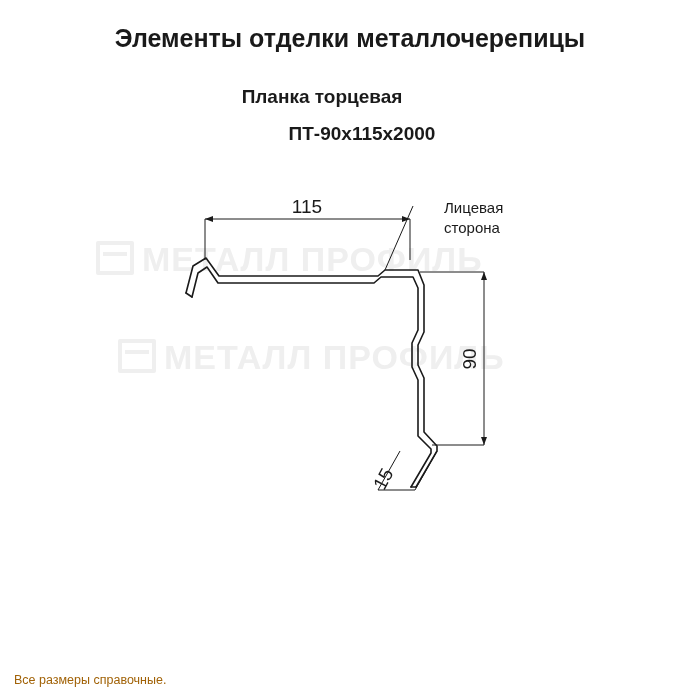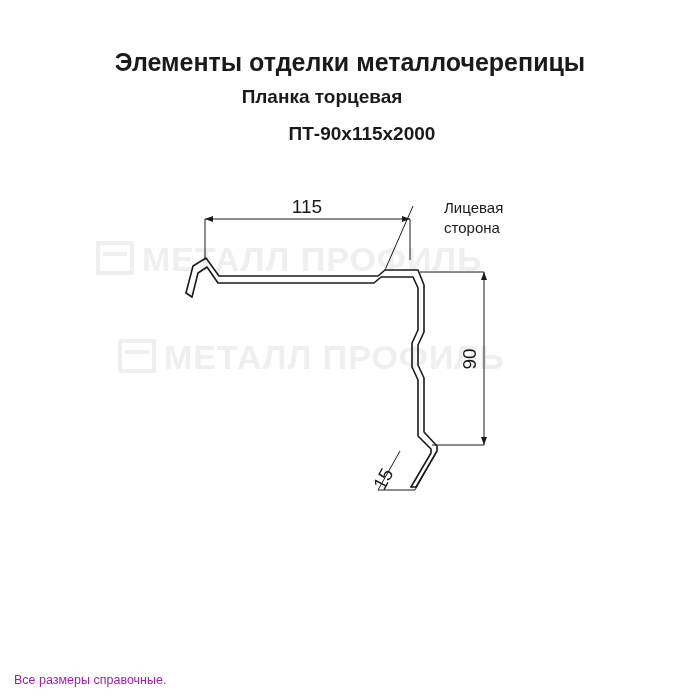--- a/index.html
+++ b/index.html
@@ -22,21 +22,20 @@
   }
   .title {
     position: absolute;
     top: 24px;
     left: 0;
     width: 700px;
     text-align: center;
     font-size: 25px;
     font-weight: bold;
     letter-spacing: 0px;
-    margin-top: 24px;
   }
   .subtitle {
     position: absolute;
     top: 86px;
     left: 0;
     width: 644px;
     text-align: center;
     font-size: 19px;
     font-weight: bold;
   }
@@ -55,21 +54,21 @@
     left: 0;
     width: 556px;
     height: 420px;
   }
   .footnotes {
     position: absolute;
     left: 14px;
     bottom: 10px;
     font-size: 12.5px;
     line-height: 1.55;
-    color: #a21caf;
+    color: #a16207;
   }
   .footnotes div {
     white-space: nowrap;
   }
   .wm {
     position: absolute;
     font-family: "Liberation Sans", sans-serif;
     font-weight: bold;
     color: #efefef;
     white-space: nowrap;

